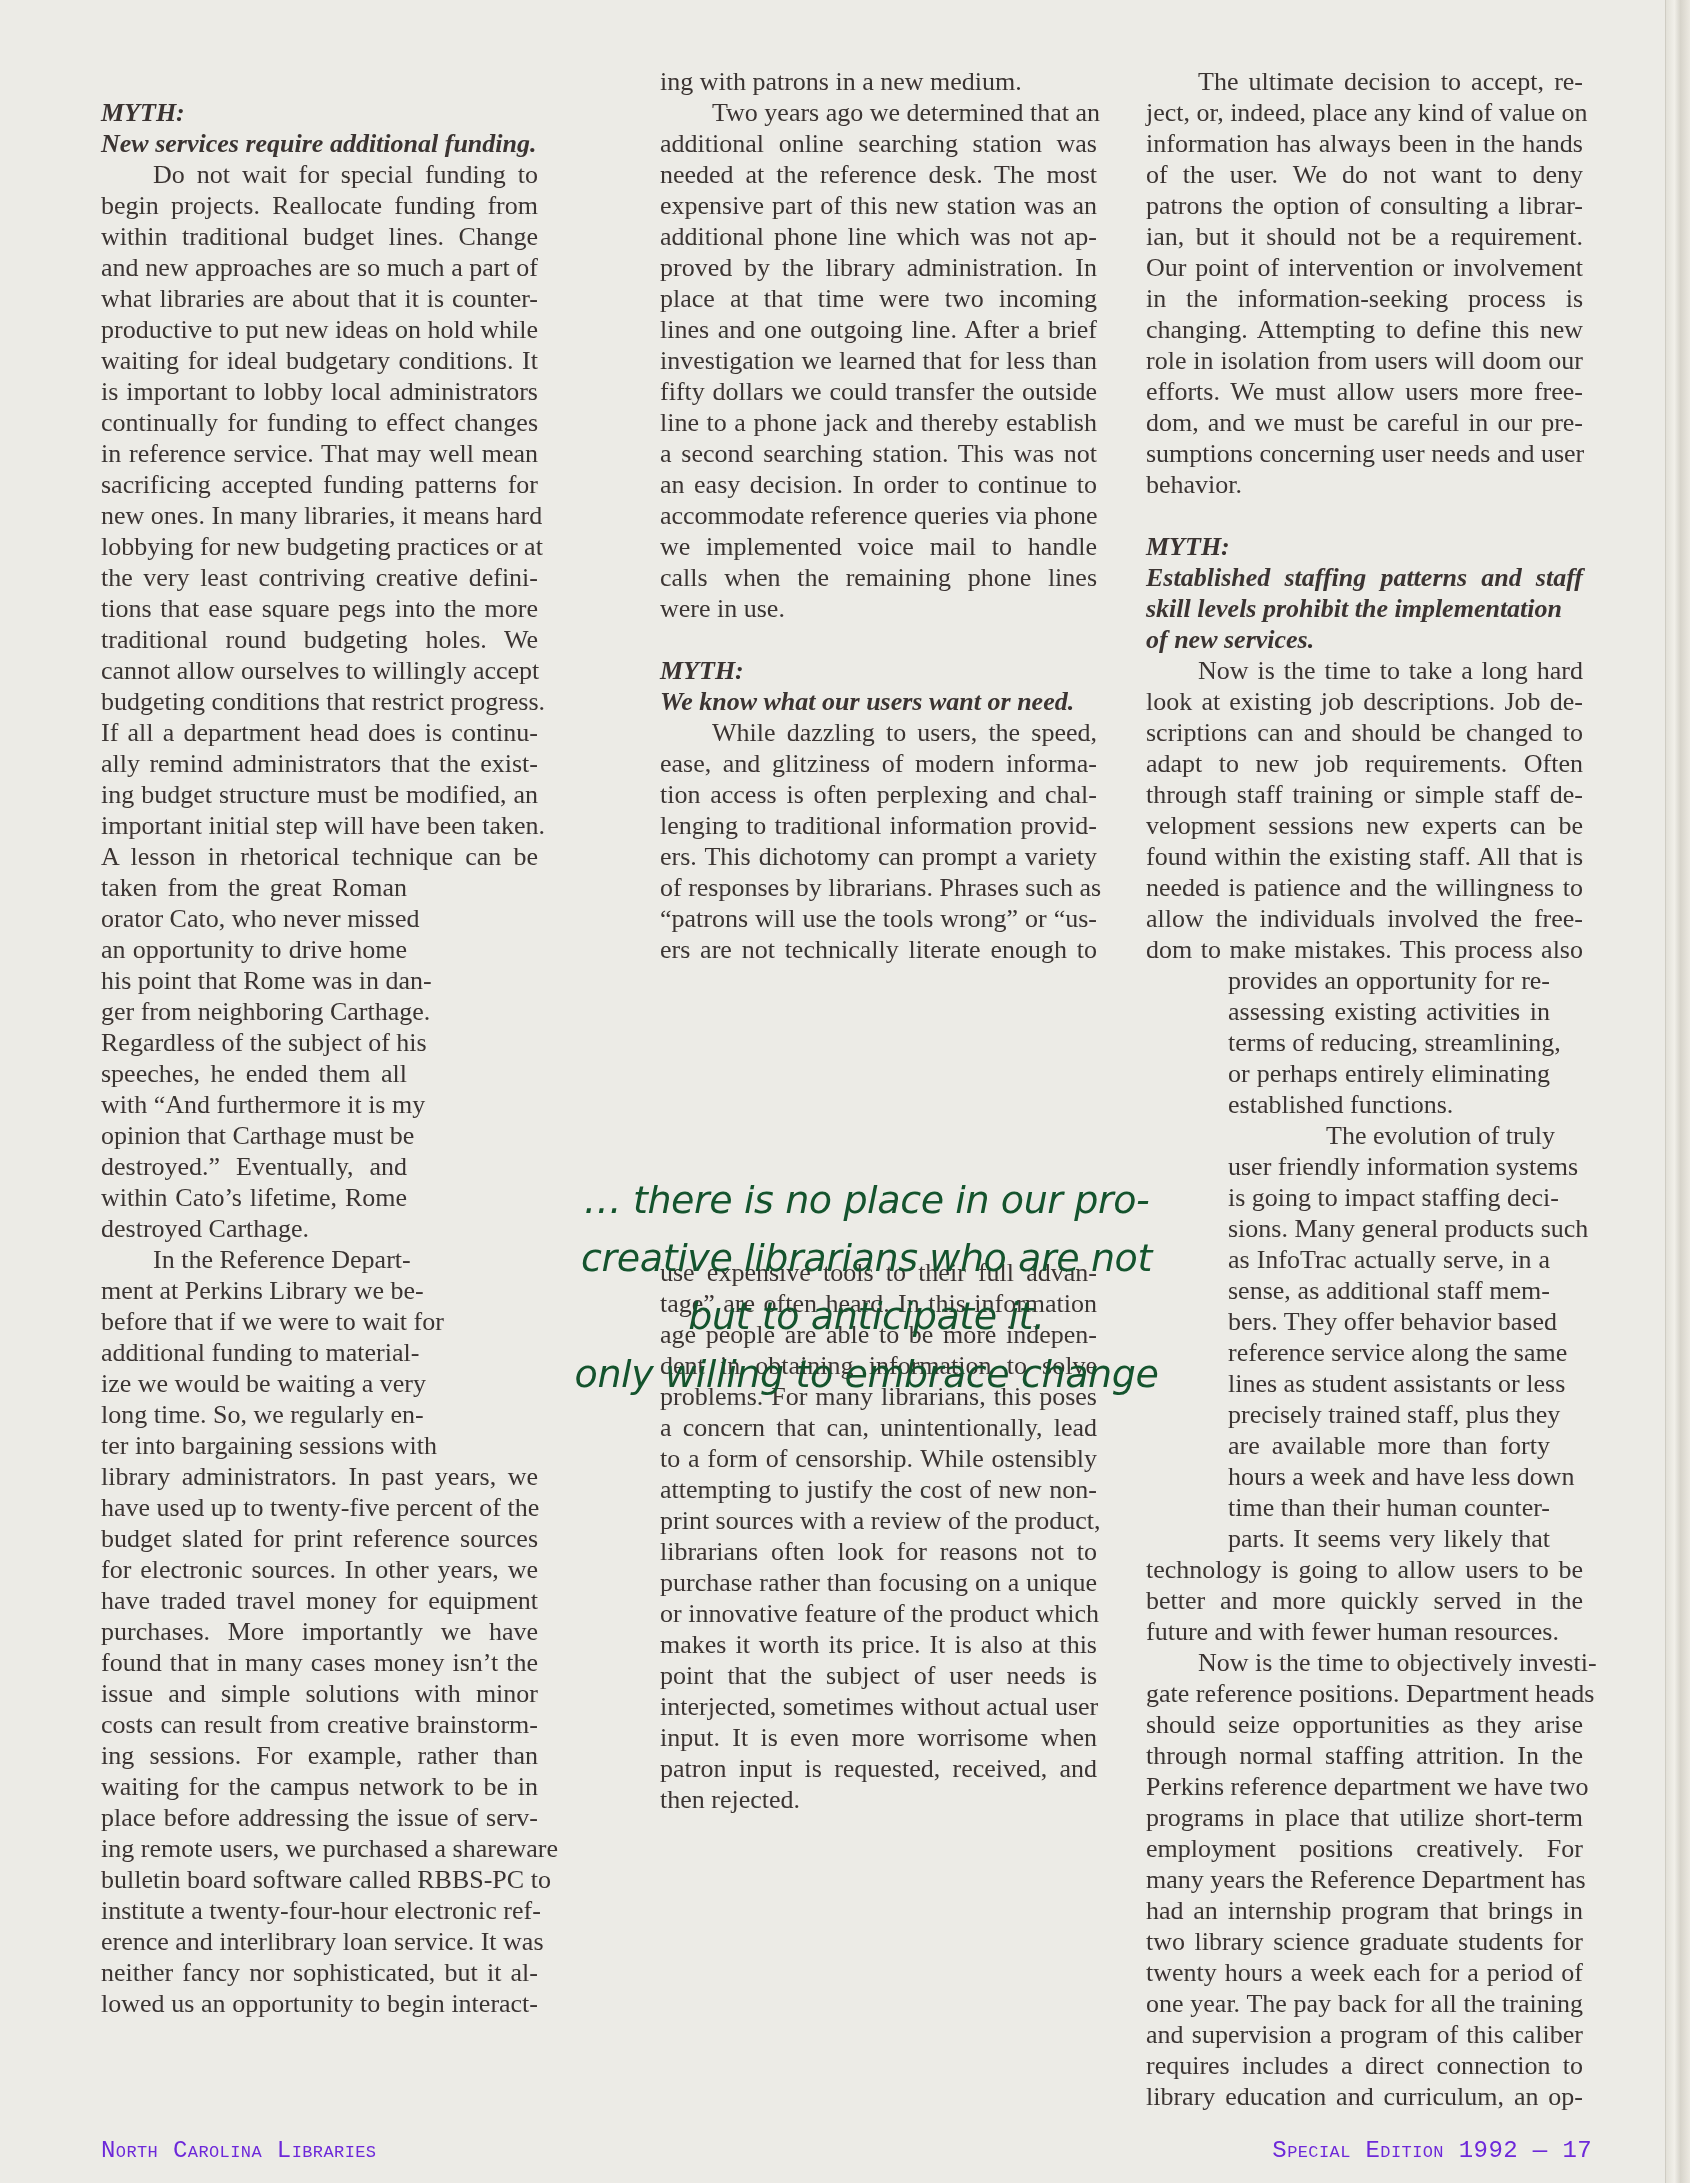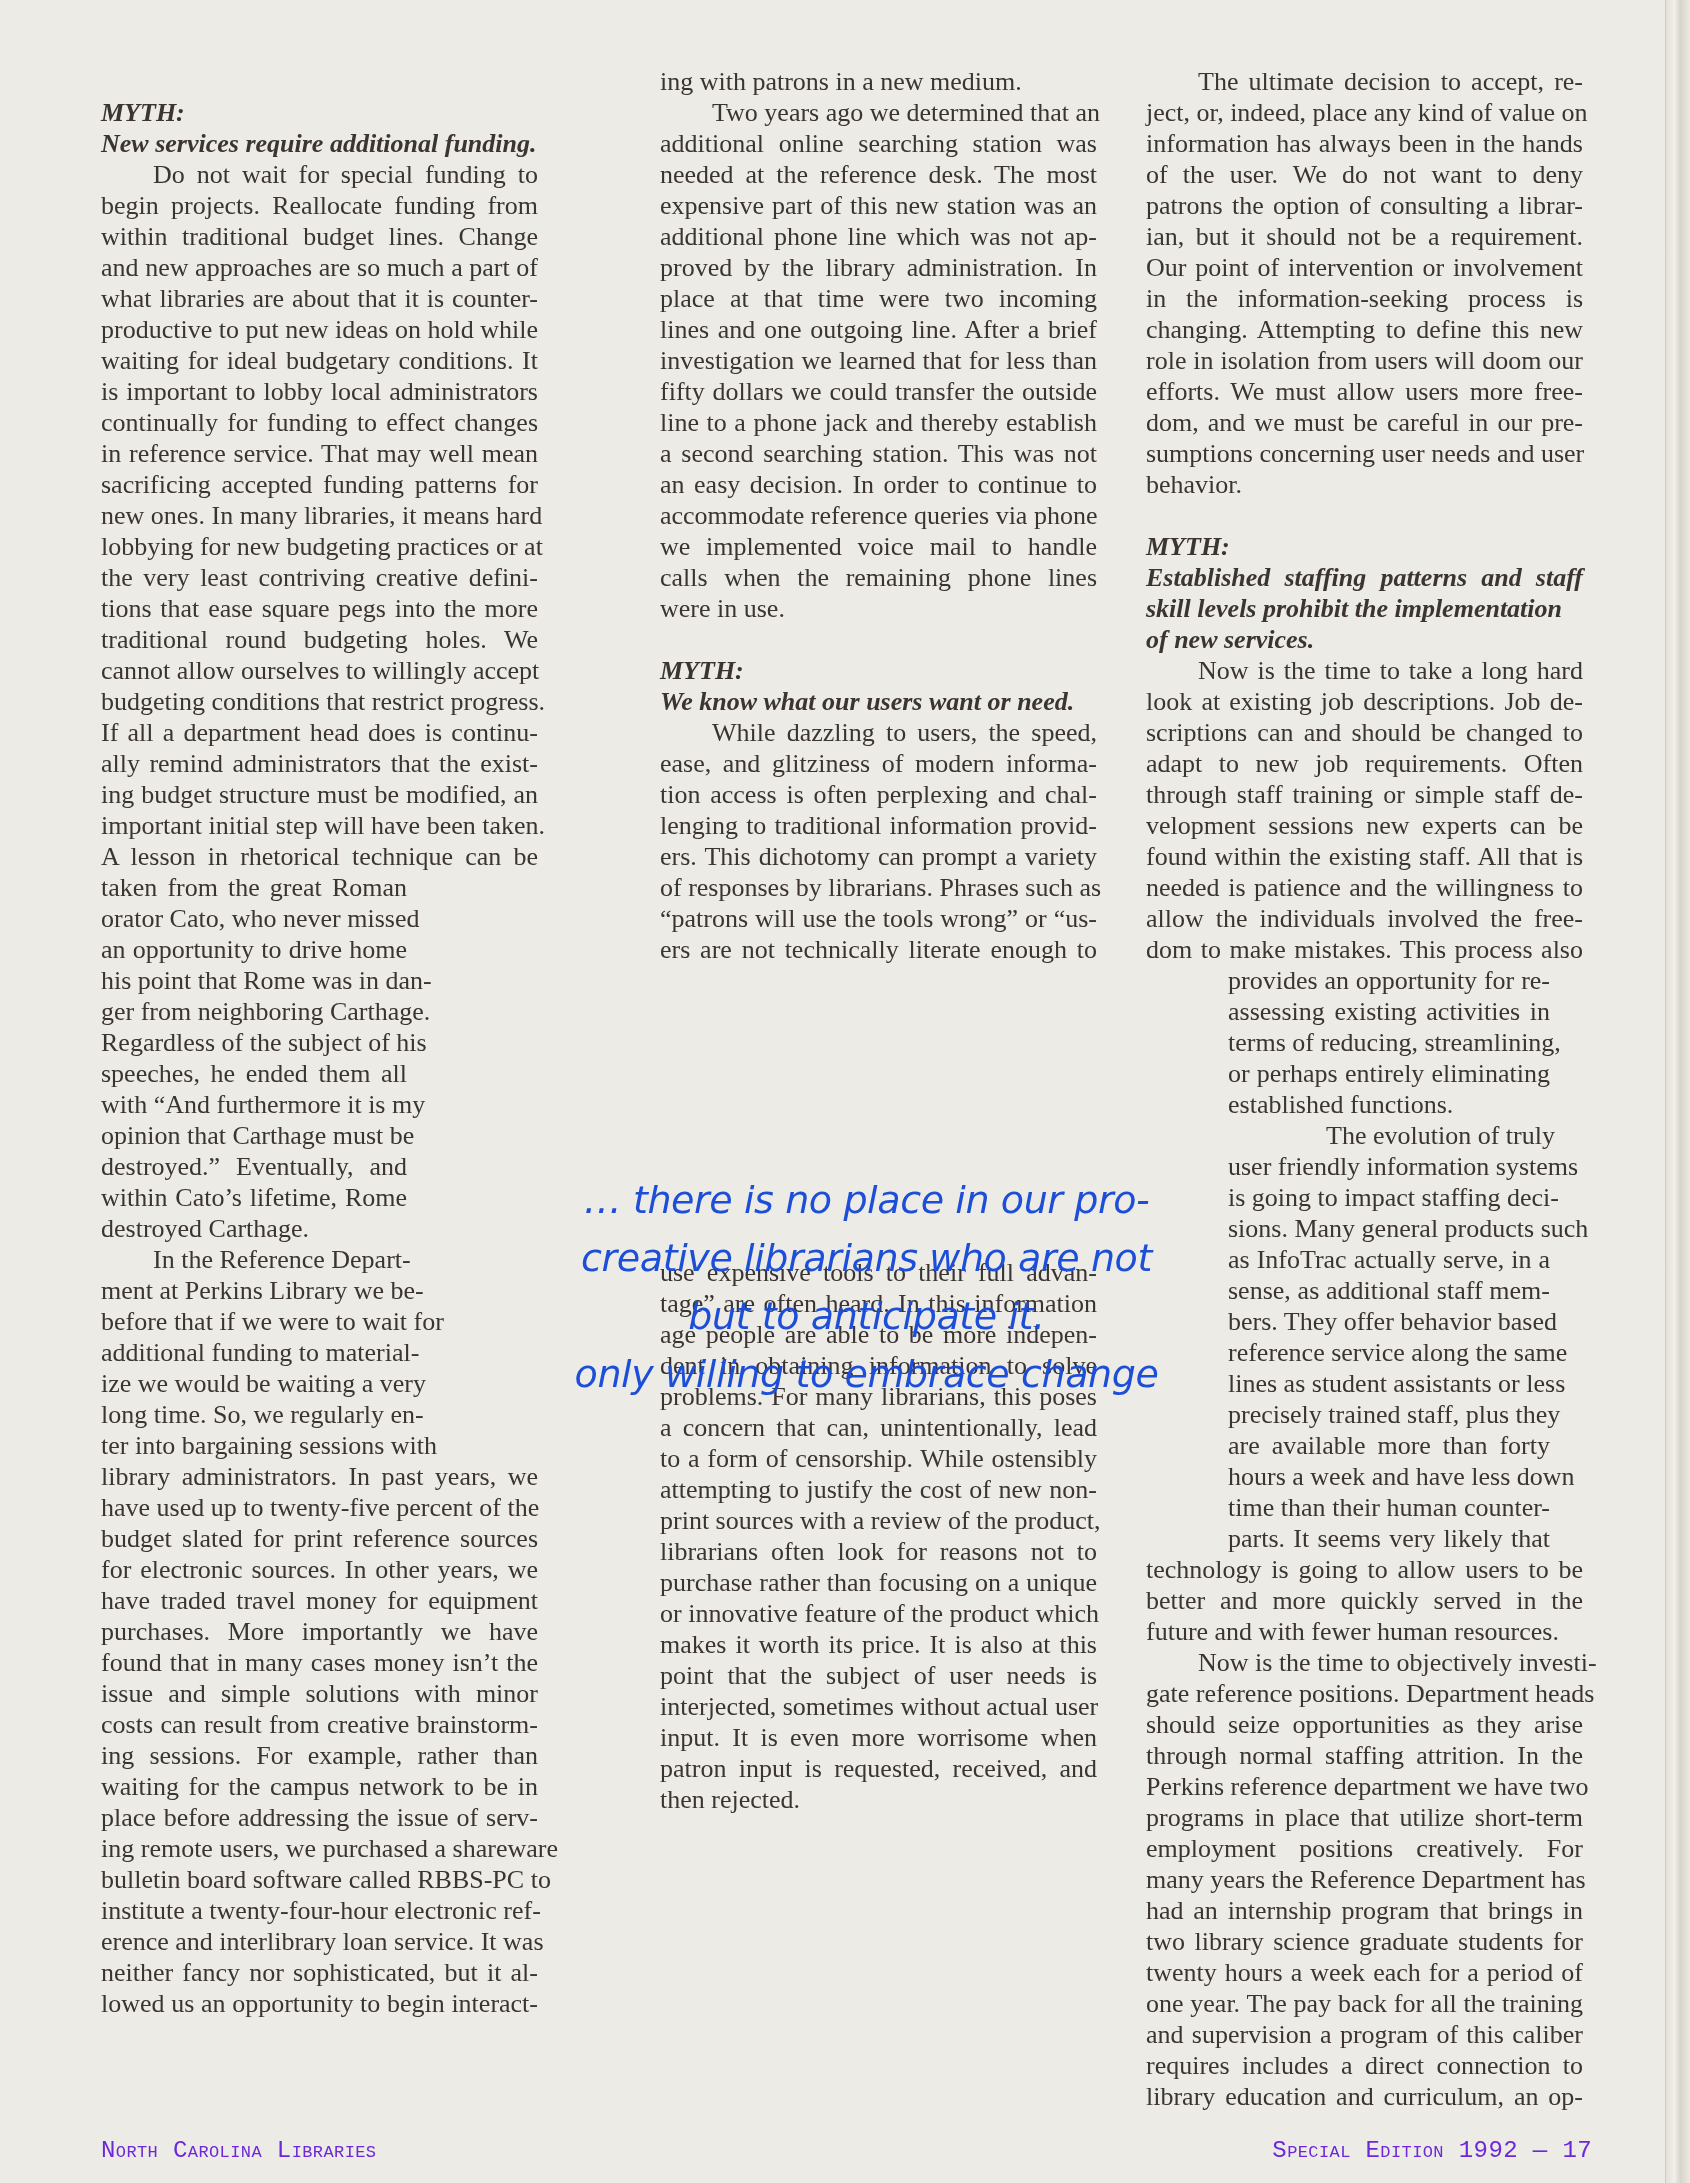--- a/index.html
+++ b/index.html
@@ -41,21 +41,21 @@
     .intro-indent .line { padding-left: 52px; }
     .pull-quote {
       position: absolute;
       left: 558px; top: 1171px;
       width: 617px;
       font-family: "DejaVu Sans", "Liberation Sans", sans-serif;
       font-style: italic;
       font-size: 38px;
       line-height: 58px;
       text-align: center;
-      color: #1d4ed8;
+      color: #14532d;
       letter-spacing: -0.4px;
     }
     .pull-quote span { display: block; white-space: nowrap; }
     .footer {
       position: absolute; top: 2137px;
       font-family: Liberation Mono, monospace;
       font-size: 24px;
       font-variant: small-caps;
       color: #6d28d9;
       letter-spacing: 0.4px;

